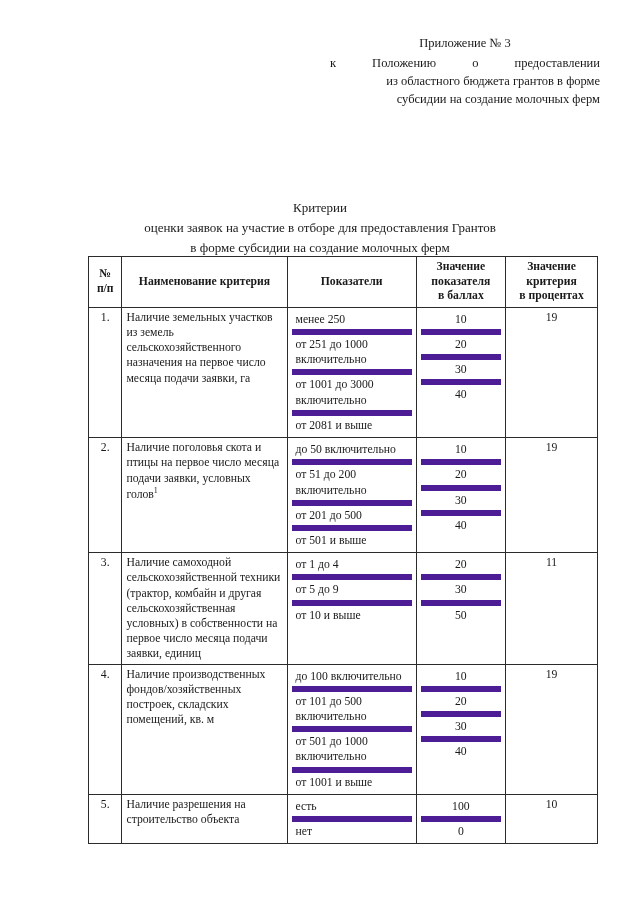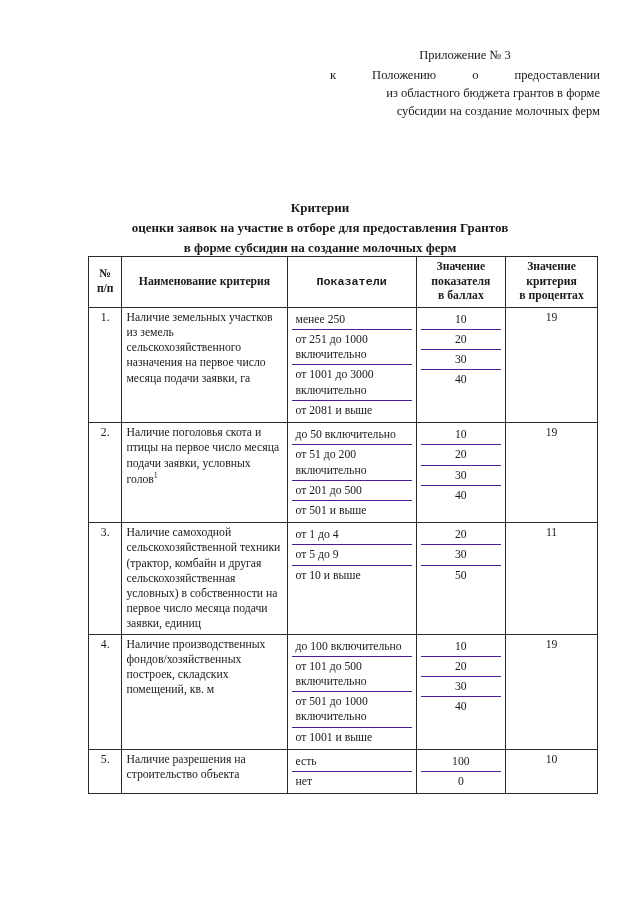--- a/index.html
+++ b/index.html
@@ -18,21 +18,21 @@
   .page {
     position: relative;
     width: 640px;
     height: 905px;
     padding: 0;
     box-sizing: border-box;
   }
   
   .appendix {
     position: absolute;
-    top: 46px;
+    top: 34px;
     left: 330px;
     width: 270px;
     font-size: 12.5px;
     line-height: 1.45;
     text-align: justify;
   }
   .appendix .line-1 {
     text-align: center;
     margin-bottom: 2px;
   }
@@ -46,21 +46,21 @@
     text-align: right;
   }
 
   
   .title-block {
     position: absolute;
     top: 198px;
     left: 60px;
     width: 520px;
     text-align: center;
-    font-weight: bold;
+    font-weight: normal;
     font-size: 13px;
     line-height: 1.55;
   }
 
   
   .table-wrap {
     position: absolute;
     top: 256px;
     left: 88px;
     width: 510px;
@@ -79,37 +79,37 @@
   }
   table.criteria thead th {
     text-align: center;
     font-weight: bold;
     vertical-align: middle;
     padding: 3px 3px;
     line-height: 1.25;
   }
   .col-num    { width: 30px;  text-align: center; }
   .col-name   { width: 168px; }
-  .col-ind    { width: 132px; font-family: Liberation Mono, monospace; }
+  .col-ind    { width: 132px; }
   .col-score  { width: 88px;  text-align: center; }
   .col-pct    { width: 92px;  text-align: center; }
 
   td.num { text-align: center; }
   td.pct { text-align: center; }
 
   .sup {
     font-size: 8px;
     vertical-align: super;
   }
 
   
   td.split { padding: 0; }
   td.split > div {
     padding: 2px 4px;
-    border-bottom: 1px solid #4c1d95;
+    border-bottom: 6px solid #4c1d95;
     box-sizing: border-box;
   }
   td.split > div:last-child {
     border-bottom: none;
   }
   td.split.center > div { text-align: center; }
 </style>
 </head>
 <body>
 

